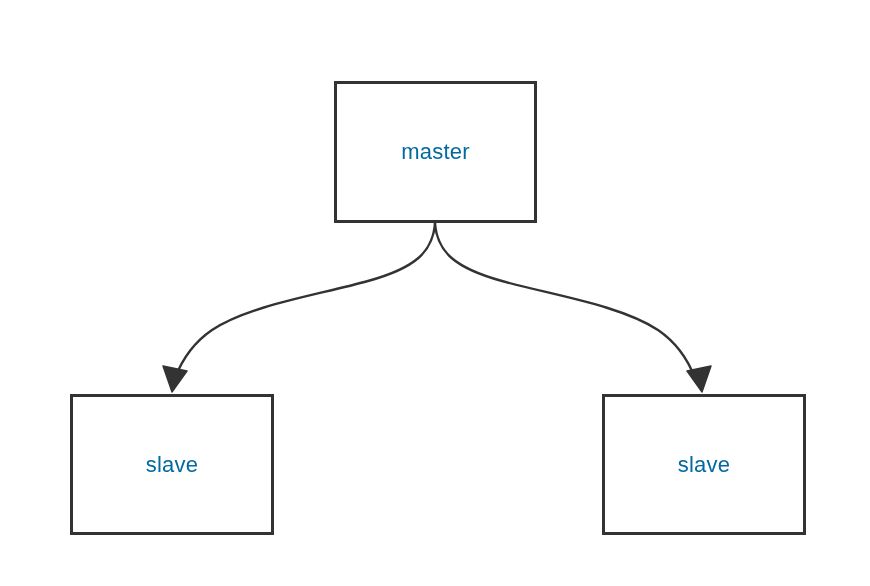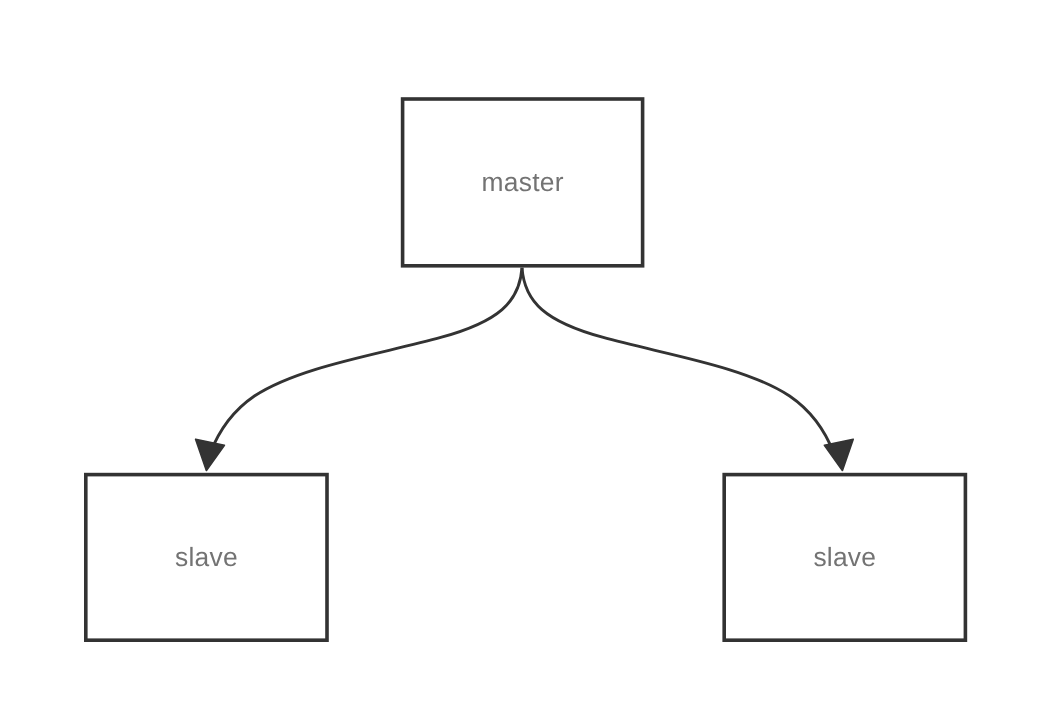--- a/index.html
+++ b/index.html
@@ -32,21 +32,21 @@
     background: #ffffff;
     border: 3px solid #333333;
     display: flex;
     align-items: center;
     justify-content: center;
   }
   .node-label {
     font-family: "Liberation Sans", "DejaVu Sans", sans-serif;
     font-size: 22px;
     line-height: 1;
-    color: #737373;
+    color: #0369a1;
     letter-spacing: 0.2px;
     white-space: nowrap;
     user-select: none;
   }
   #node-master {
     left: 334px;
     top: 81px;
     width: 203px;
     height: 142px;
   }

